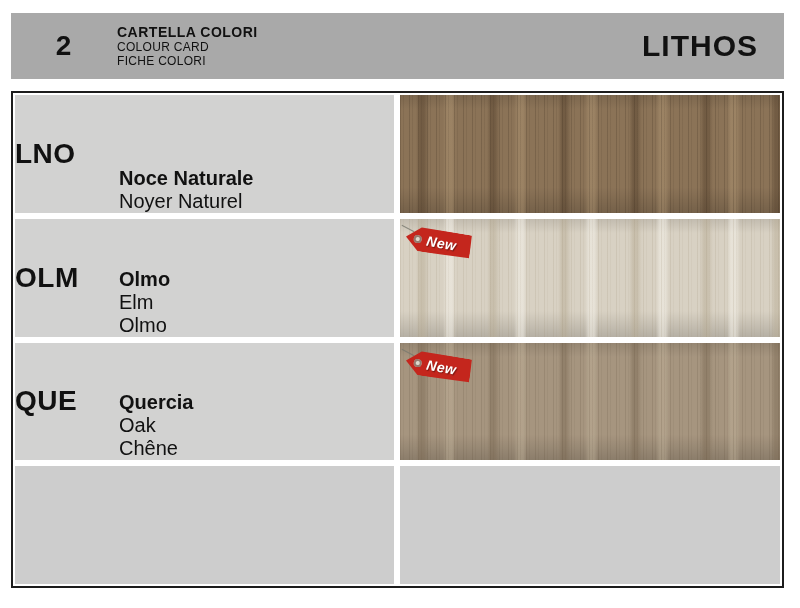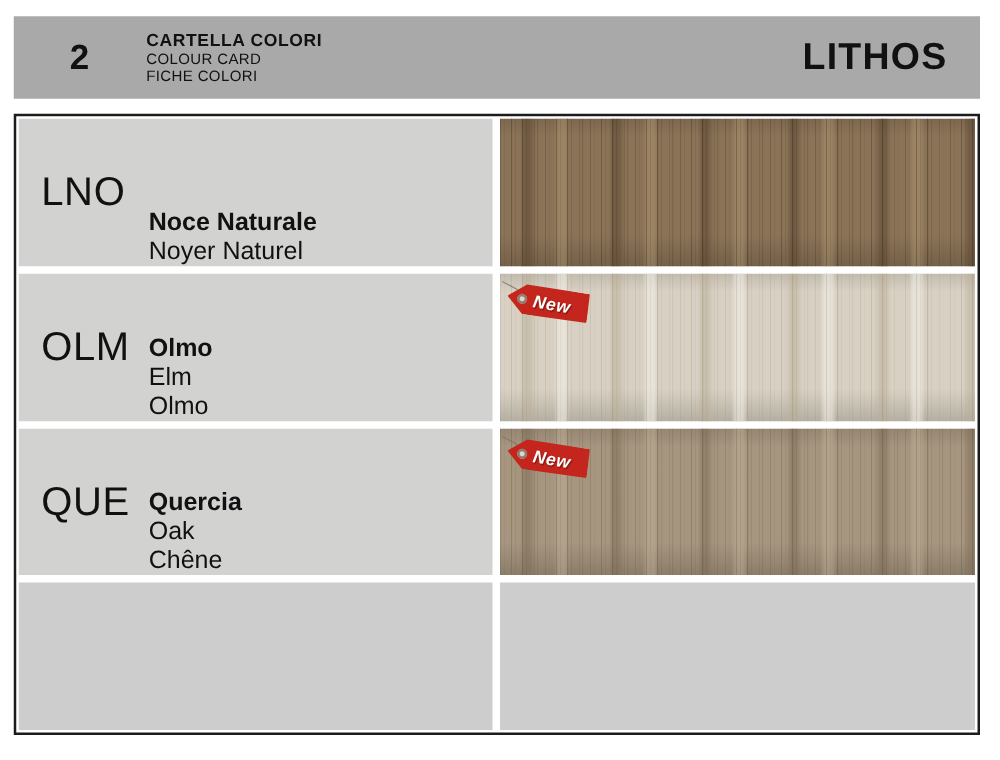--- a/index.html
+++ b/index.html
@@ -31,23 +31,23 @@
     padding: 2px; background: #fff;
     display: flex; flex-direction: column; gap: 6px;
   }
   .row { flex: 1; display: flex; gap: 6px; min-height: 0; }
   .label-cell {
     width: 379px; box-sizing: border-box;
     background: var(--label-cell-bg, #d2d2d1);
     display: flex; align-items: stretch;
   }
   .code {
-    width: 104px; box-sizing: border-box; padding-left: 18px;
+    width: 104px; box-sizing: border-box; padding-left: 0;
     display: flex; align-items: center;
-    font-size: 32px; font-weight: normal; letter-spacing: 0.5px;
+    font-size: 28px; font-weight: bold; letter-spacing: 0.5px;
   }
   .names {
     display: flex; flex-direction: column; justify-content: flex-end;
     font-size: 20px; line-height: 23px; padding-top: 1px;
   }
   .name-primary { font-weight: bold; }
 
   
   .swatch {
     flex: 1; position: relative; overflow: hidden;

